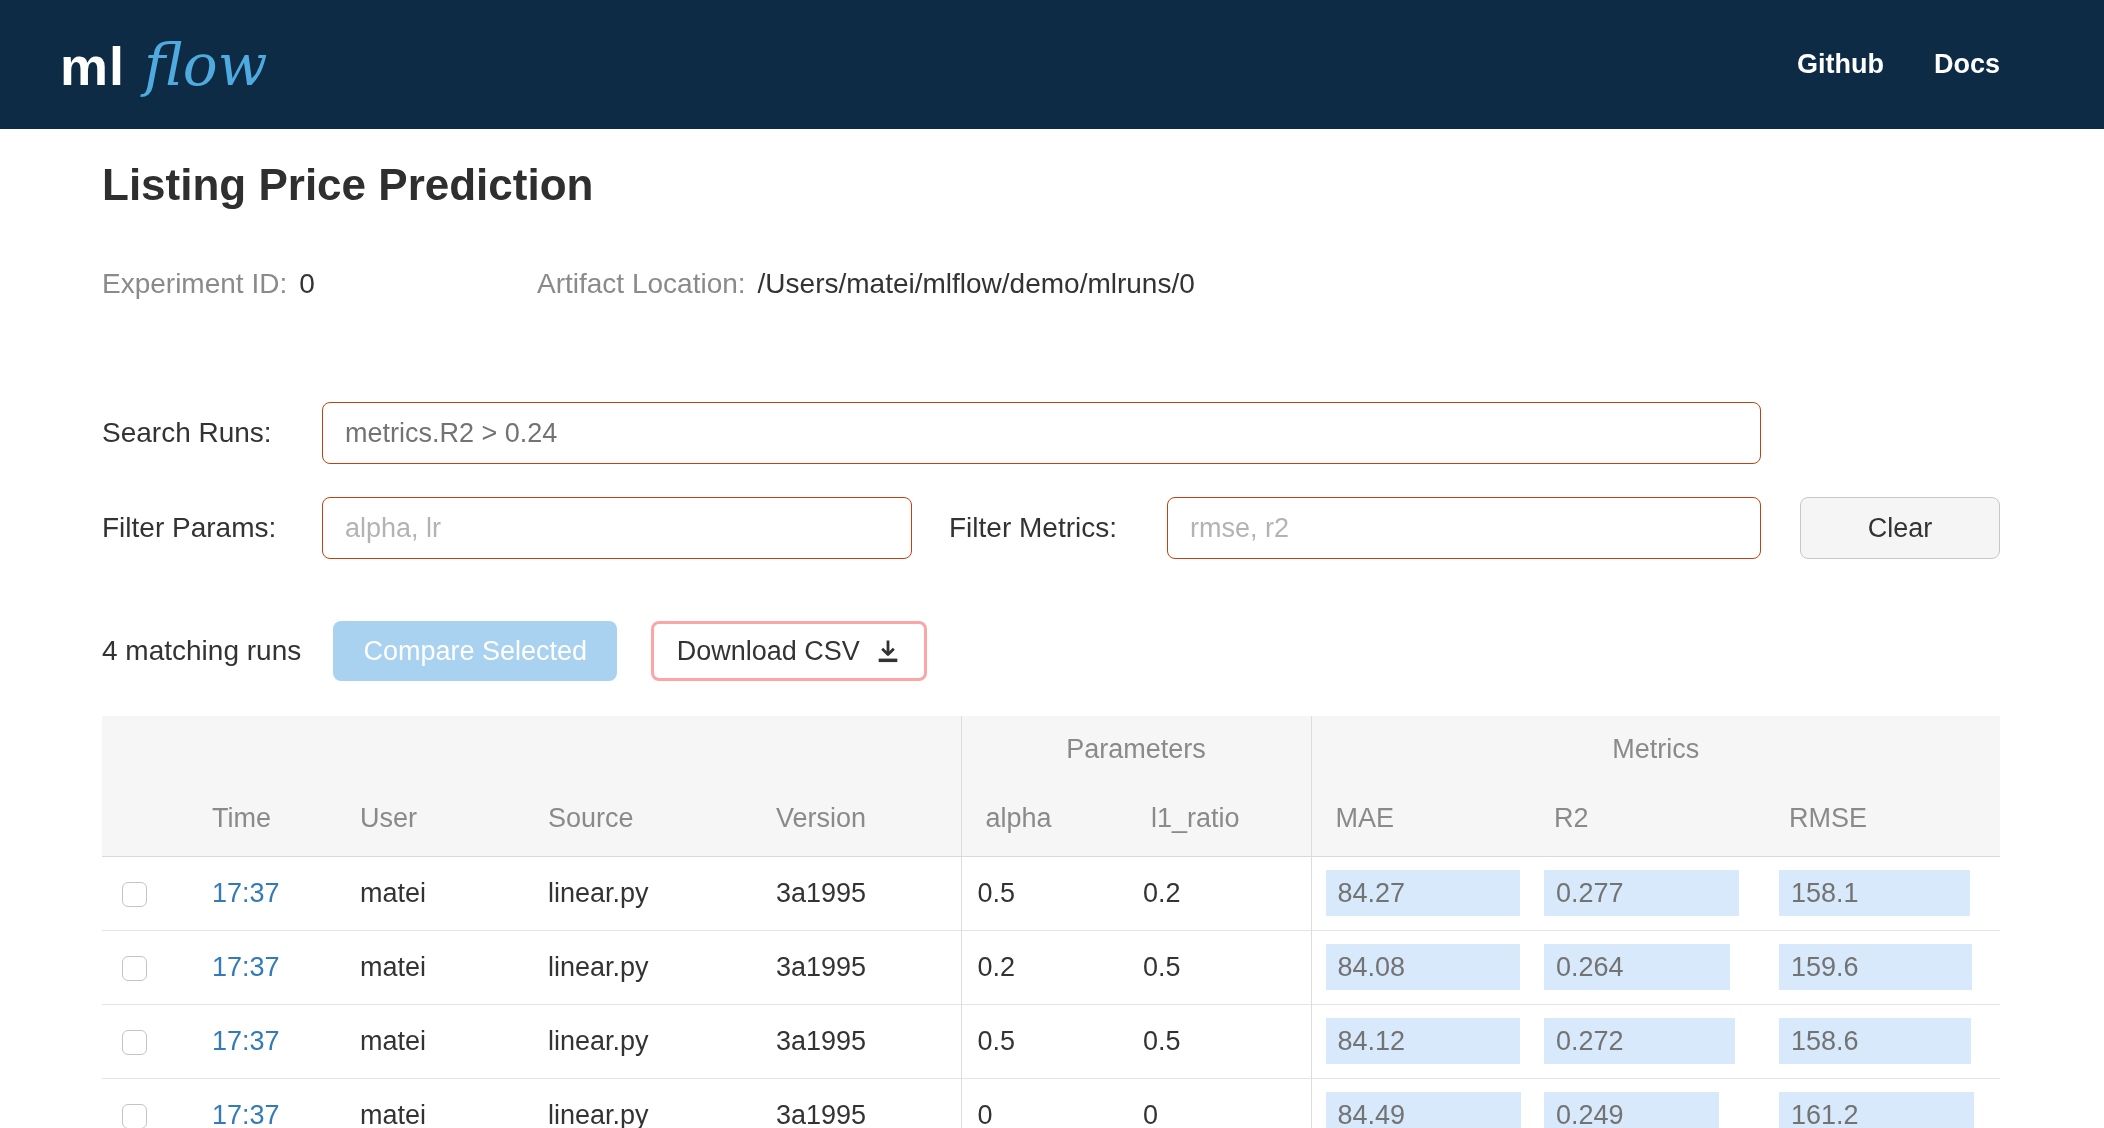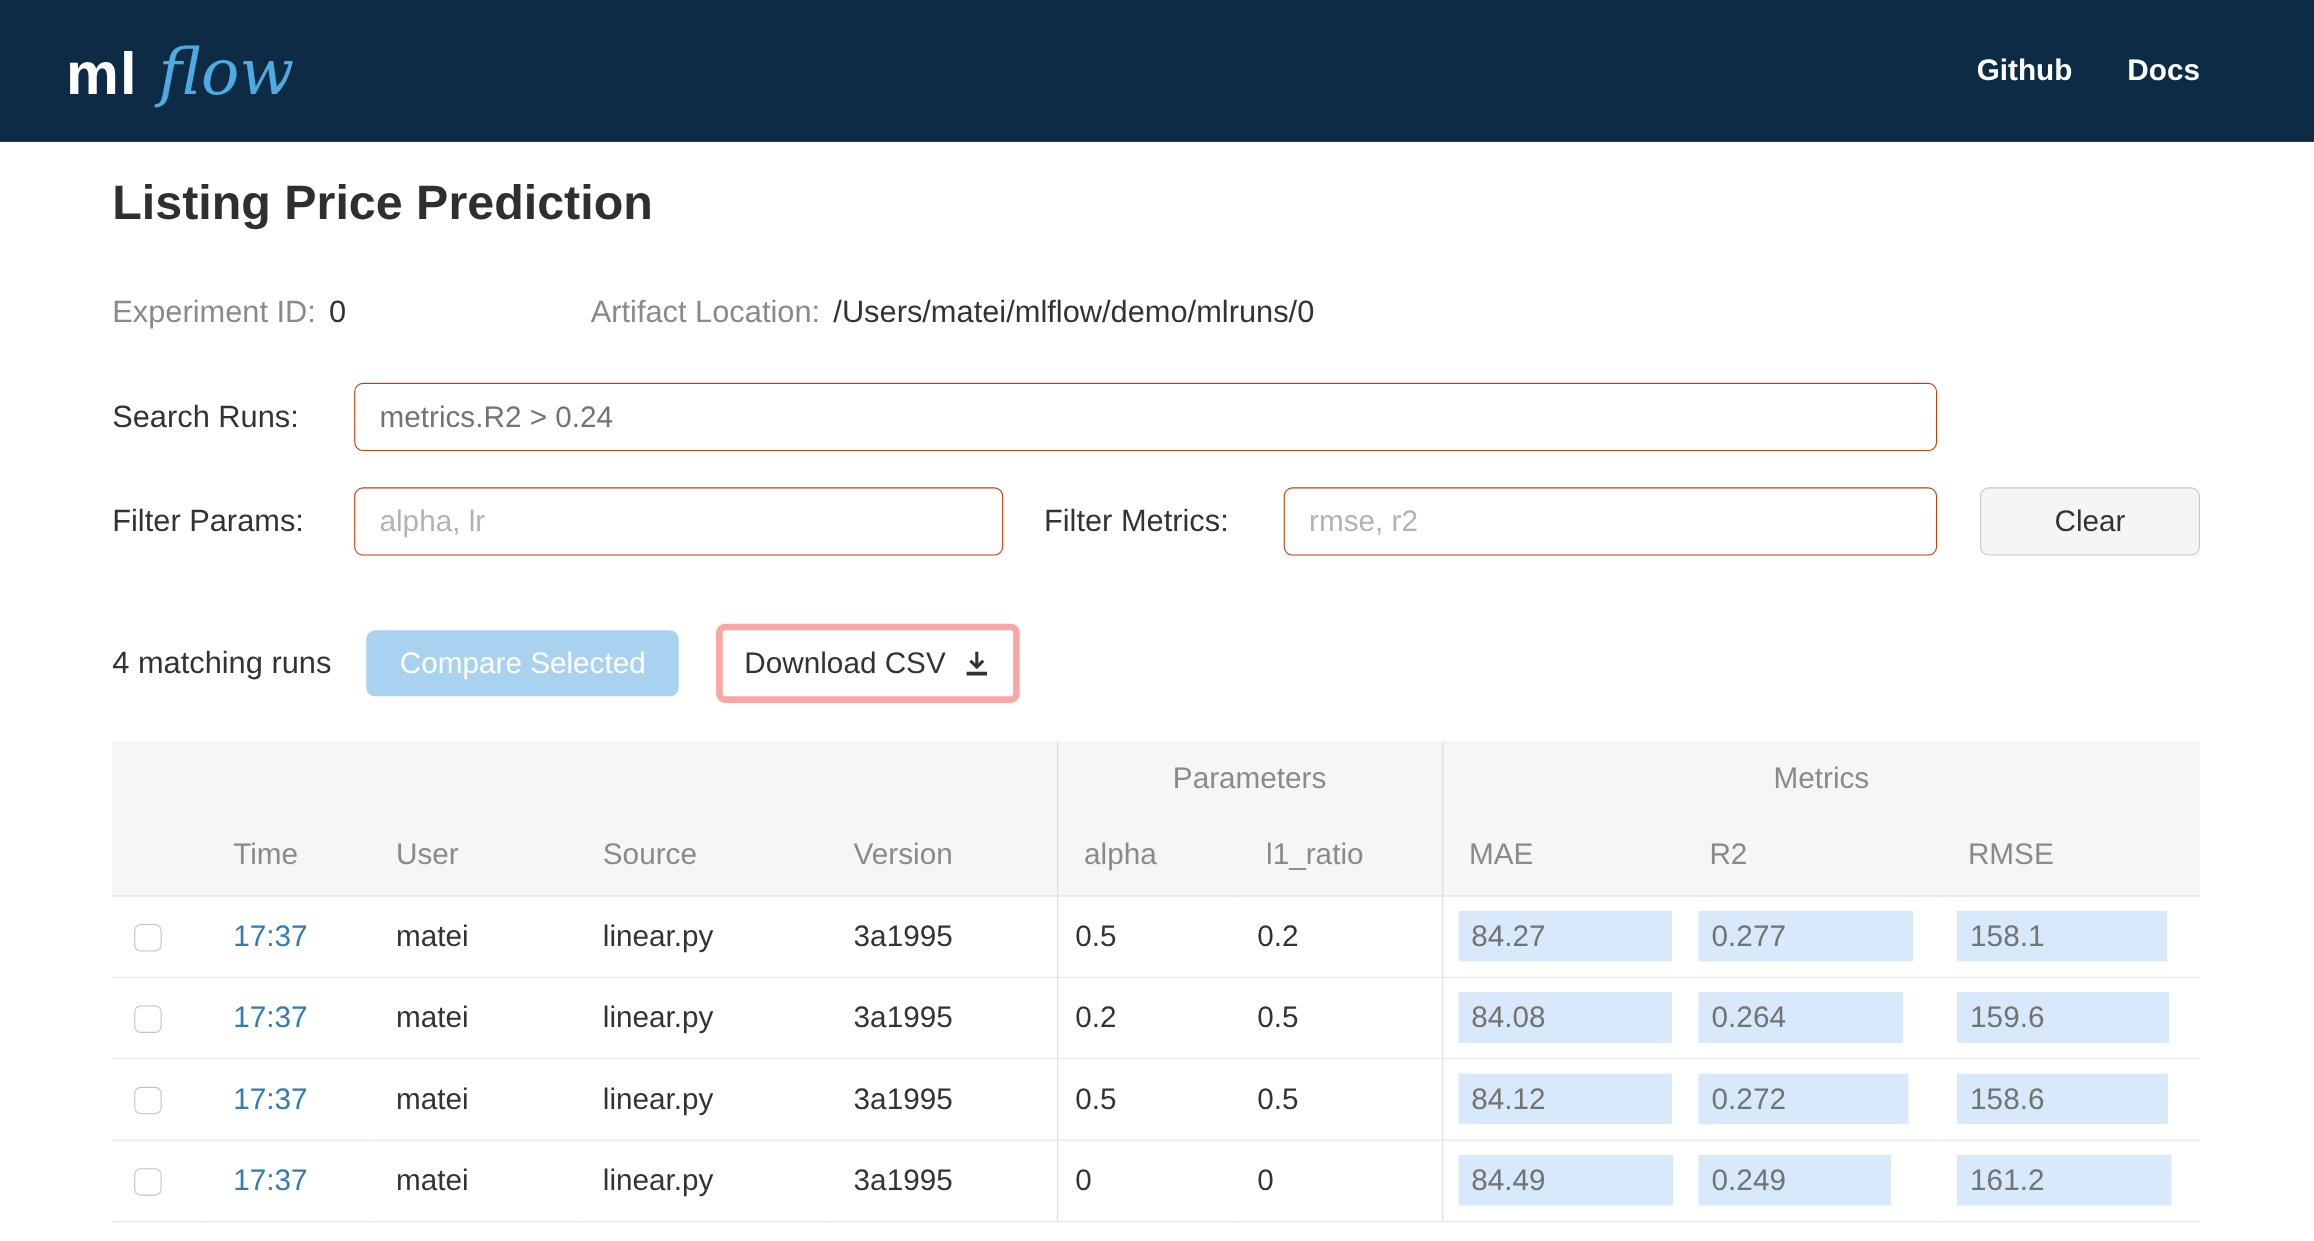--- a/index.html
+++ b/index.html
@@ -28,21 +28,21 @@
   
   main { padding: 31px 102px 0 102px; }
   h1 { font-size: 44px; margin: 0; color: #2f2f2f; }
 
   .meta-row { display: flex; align-items: baseline; margin-top: 58px; font-size: 28px; }
   .meta-group { min-width: 435px; display: flex; gap: 12px; align-items: baseline; }
   .meta-group-2 { display: flex; gap: 12px; align-items: flex-start; }
   .meta-label { color: #8a8a8a; }
   .meta-value { color: #333; }
 
-  .form-row { display: flex; align-items: center; margin-top: 48px; width: 1898px; }
+  .form-row { display: flex; align-items: center; margin-top: 102px; width: 1898px; }
   .form-row.second { margin-top: 33px; }
   .form-label { width: 220px; font-size: 28px; color: #333; flex: none; }
   .metrics-label { width: 218px; margin-left: 37px; flex: none; font-size: 28px; color: #333; }
   input.text {
     height: 62px; border: 1px solid #c2410c; border-radius: 8px;
     font-size: 27px; padding: 0 22px; color: #737373;
     font-family: inherit; outline: none; background: #fff;
   }
   input.text::placeholder { color: #b3b3b3; }
   .search-input { width: 1439px; }
@@ -53,22 +53,22 @@
   .btn-search { width: 200px; margin-left: auto; background: #3d8ed8; border: 1px solid #3d8ed8; color: #fff; }
   .btn-clear  { width: 200px; margin-left: auto; background: #f5f5f5; border: 1px solid #c7c7c7; color: #333; }
 
   .actions-row { display: flex; align-items: center; margin-top: 62px; }
   .matching { font-size: 28px; color: #333; }
   .btn-compare {
     width: 284px; height: 60px; margin-left: 32px;
     background: #a9d2f0; color: #fff; border: none;
   }
   .btn-download {
-    width: 276px; height: 72px; margin-left: 34px;
-    background: #fff; border: 6px solid #fca5a5; color: #333;
+    width: 276px; height: 60px; margin-left: 34px;
+    background: #fff; border: 3px solid #fca5a5; color: #333;
     display: flex; align-items: center; justify-content: center; gap: 14px;
   }
 
   
   table { border-collapse: collapse; table-layout: fixed; width: 1898px; margin-top: 35px; }
   thead { background: #f6f6f6; }
   thead th { color: #8a8a8a; font-weight: normal; font-size: 27px; text-align: left; }
   tr.group-row th { height: 66px; text-align: center; }
   tr.col-row th { height: 74px; padding-left: 24px; border-bottom: 1px solid #d9d9d9; }
   tr.col-row th.chk { padding-left: 20px; }

